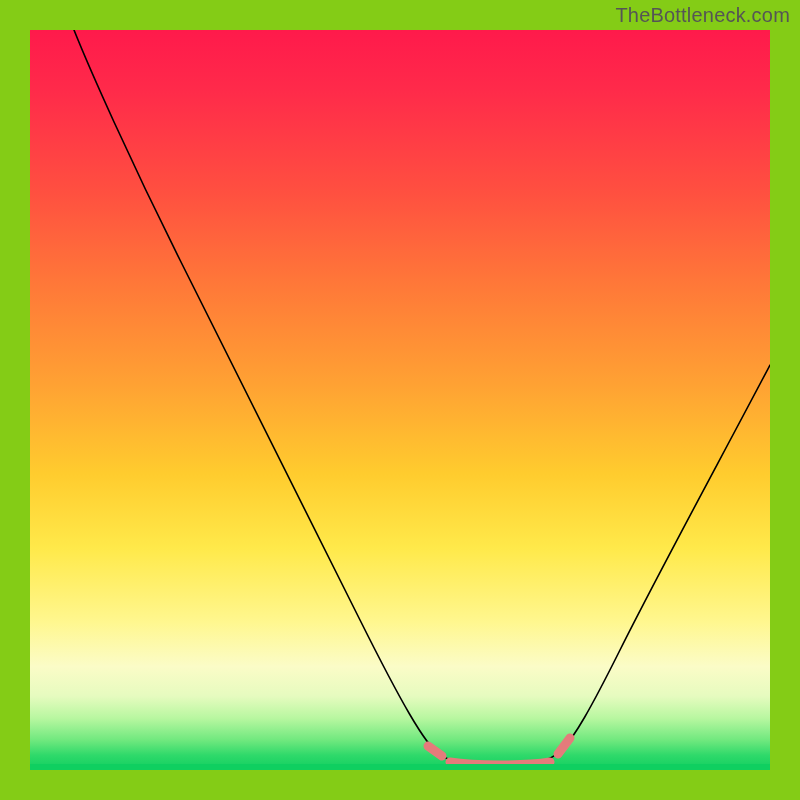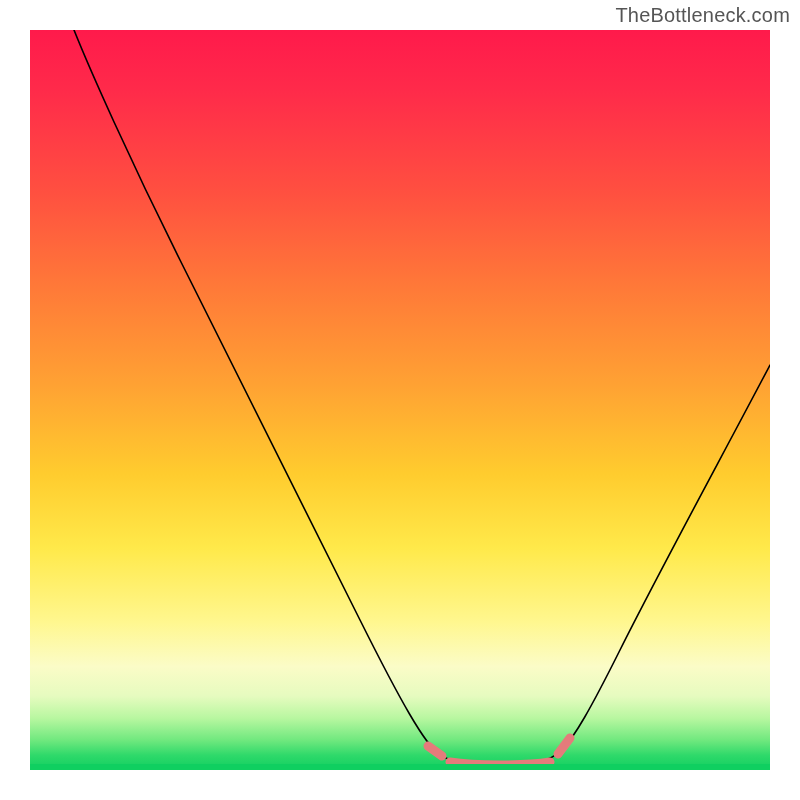--- a/index.html
+++ b/index.html
@@ -8,21 +8,21 @@
     width: 800px;
     height: 800px;
     overflow: hidden;
     background: #000;
     font-family: Arial, Helvetica, sans-serif;
   }
   .stage {
     position: relative;
     width: 800px;
     height: 800px;
-    background: #ffffff;
+    background: #84cc16;
   }
   .watermark {
     position: absolute;
     top: 4px;
     right: 10px;
     color: #555;
     font-size: 20px;
     font-weight: 500;
     letter-spacing: 0.2px;
     z-index: 5;

